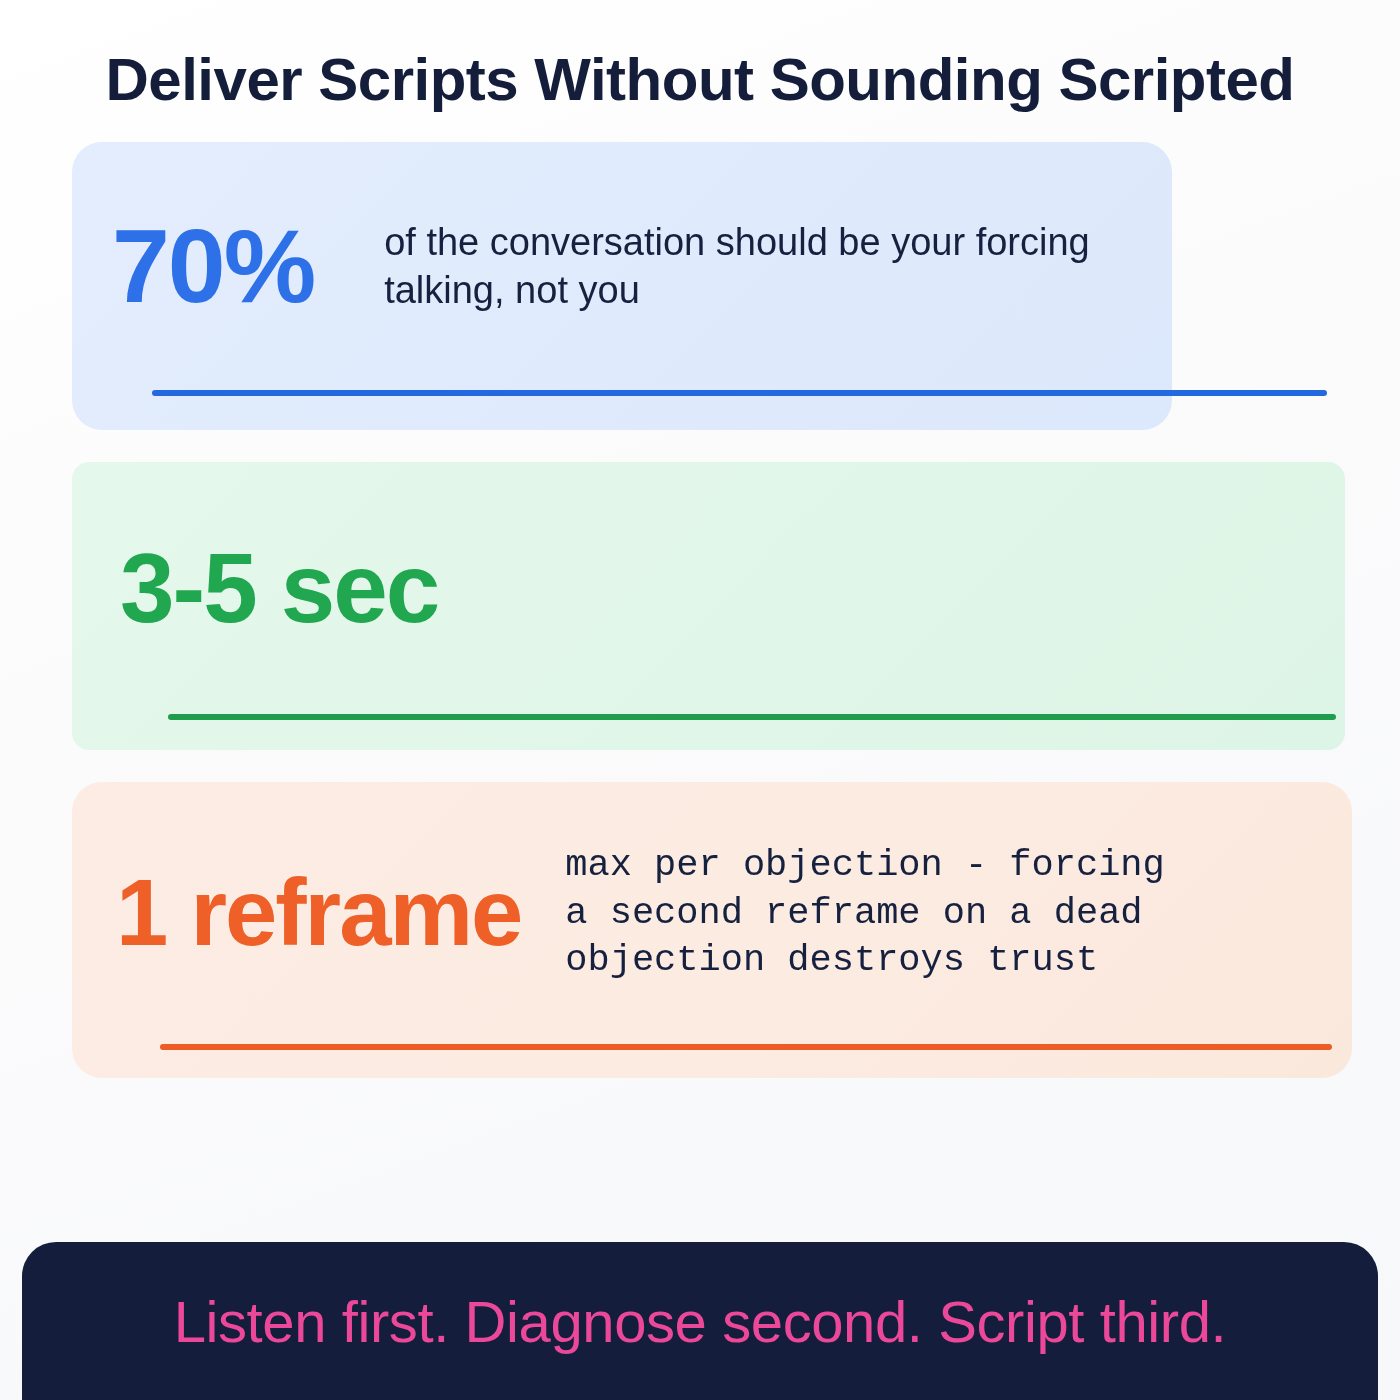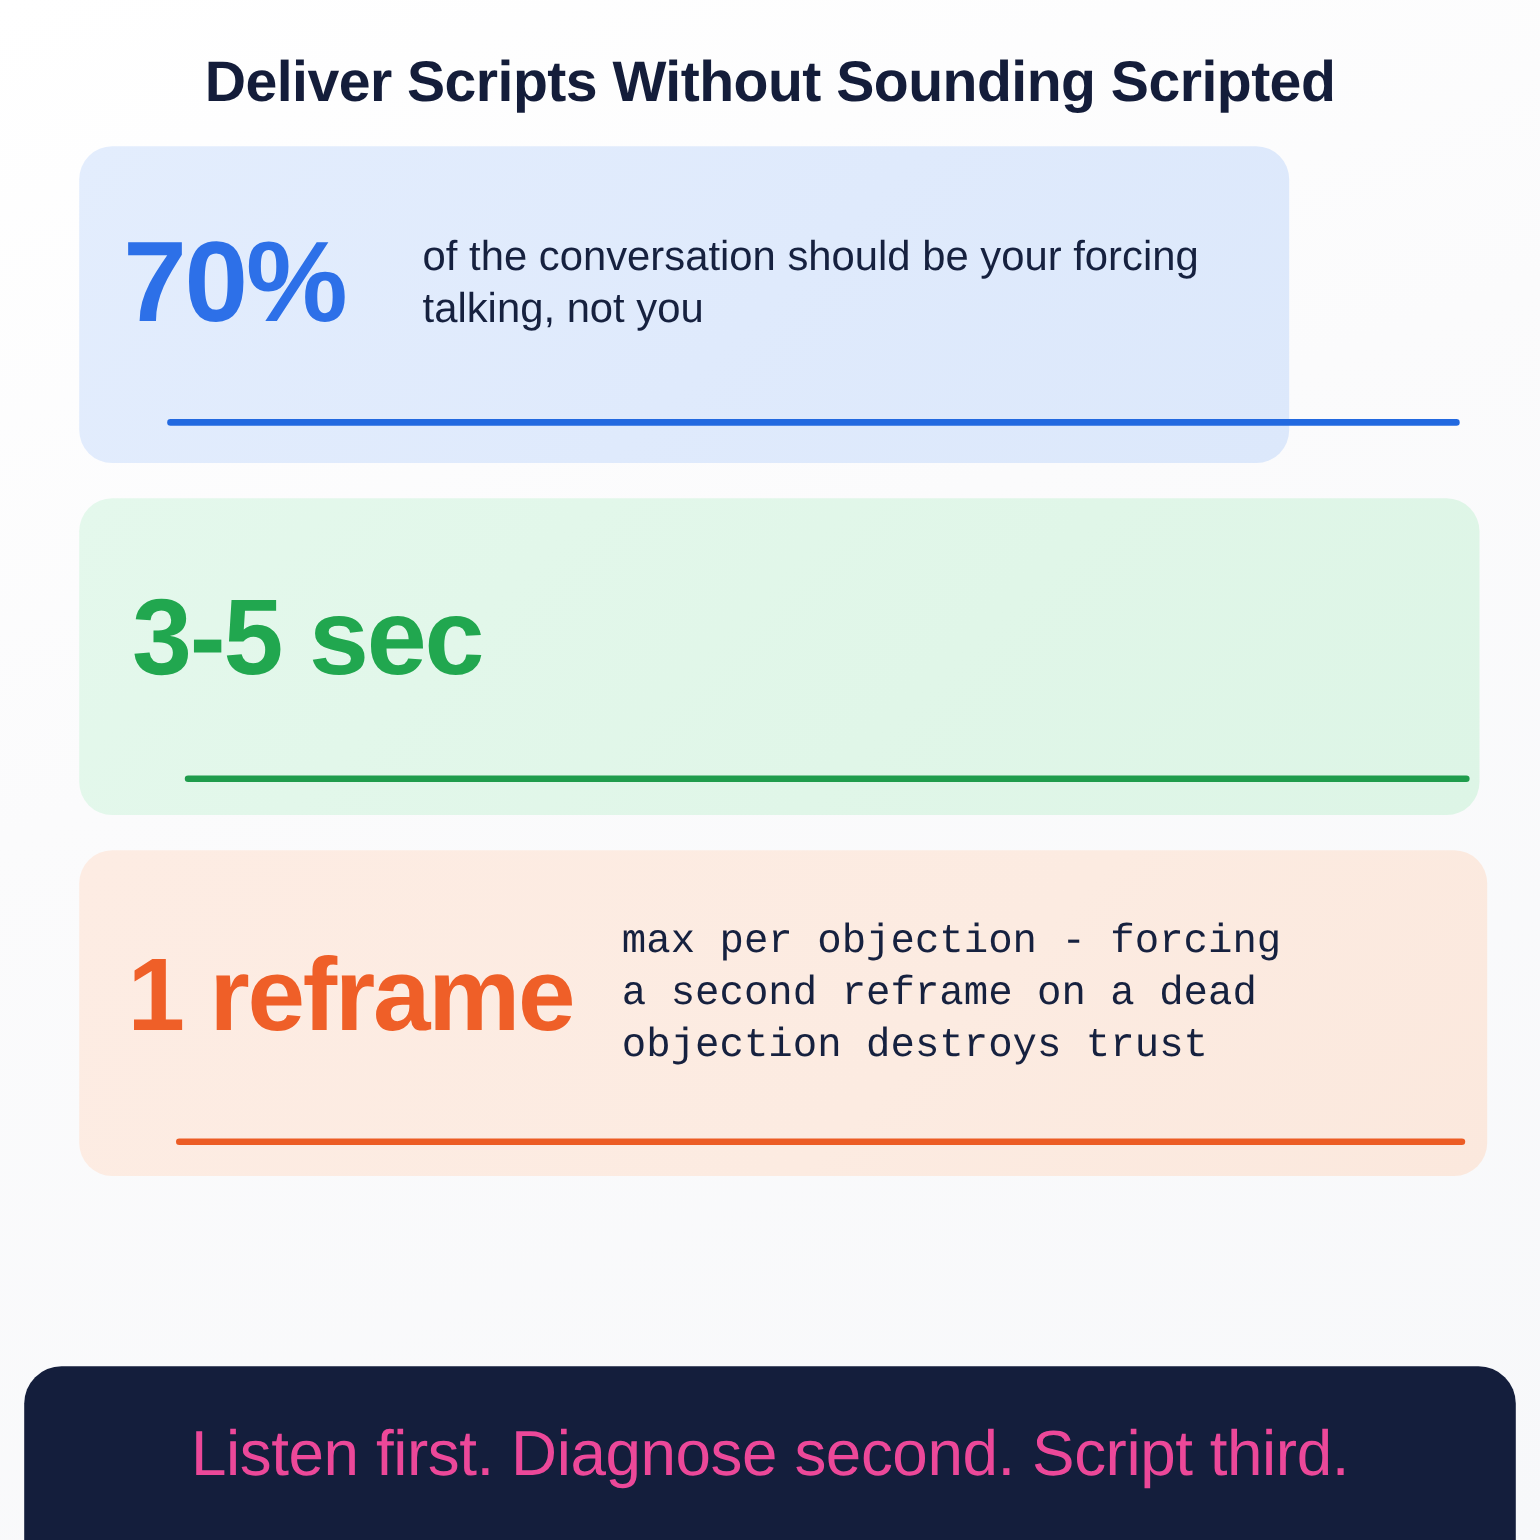--- a/index.html
+++ b/index.html
@@ -22,21 +22,21 @@
     display: flex;
     flex-direction: column;
   }
 
   
   .title-wrap {
     padding: 46px 100px 0 100px;
     text-align: center;
   }
   .title {
-    font-size: 52px;
+    font-size: 60px;
     line-height: 1.14;
     font-weight: 700;
     letter-spacing: -0.5px;
     color: #141d3a;
     margin: 0;
     text-align: center;
   }
 
   
   .cards {
@@ -95,20 +95,21 @@
     width: 1175px;
     margin: 0 0 34px 40px;
   }
 
   
   .card-green {
     background: linear-gradient(135deg, #e4f8ec 0%, #e0f6e8 60%, #ddf5e6 100%);
     height: 288px;
     width: 1273px;
     padding: 0 0 0 48px;
+    border-radius: 17px;
   }
   .card-green .stat {
     font-size: 98px;
     color: #21a74f;
     margin-right: 72px;
   }
   .card-green .desc { font-size: 38px; max-width: 600px; }
   .card-green .rule {
     background: #1f9c4c;
     width: 1168px;

